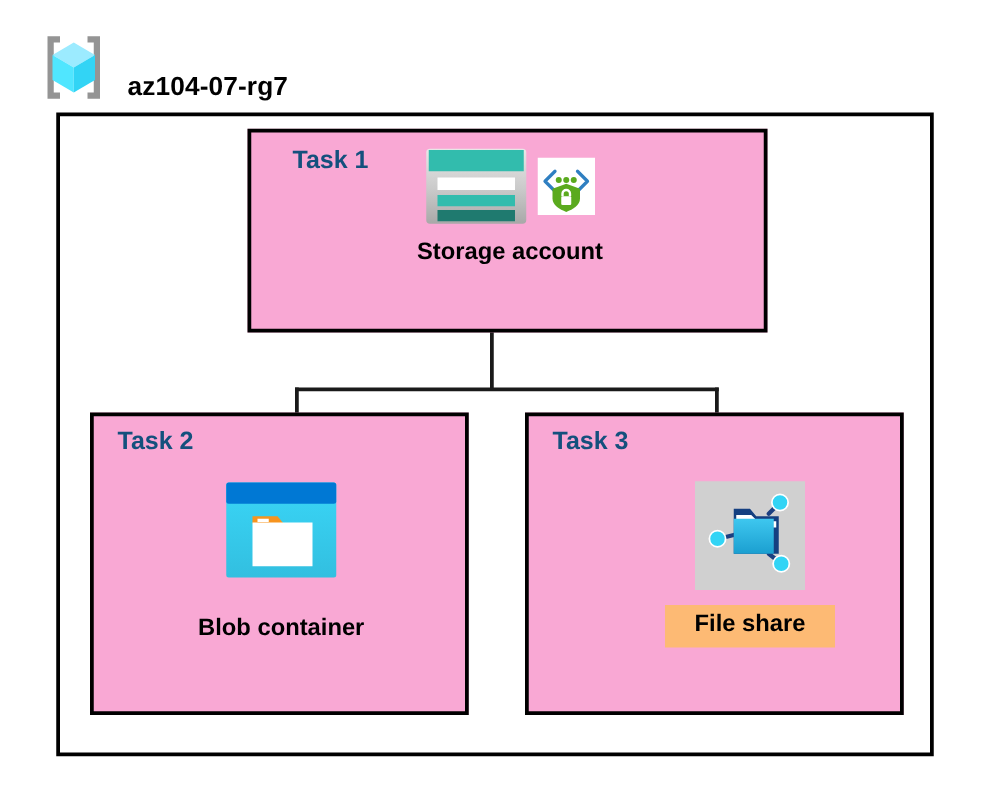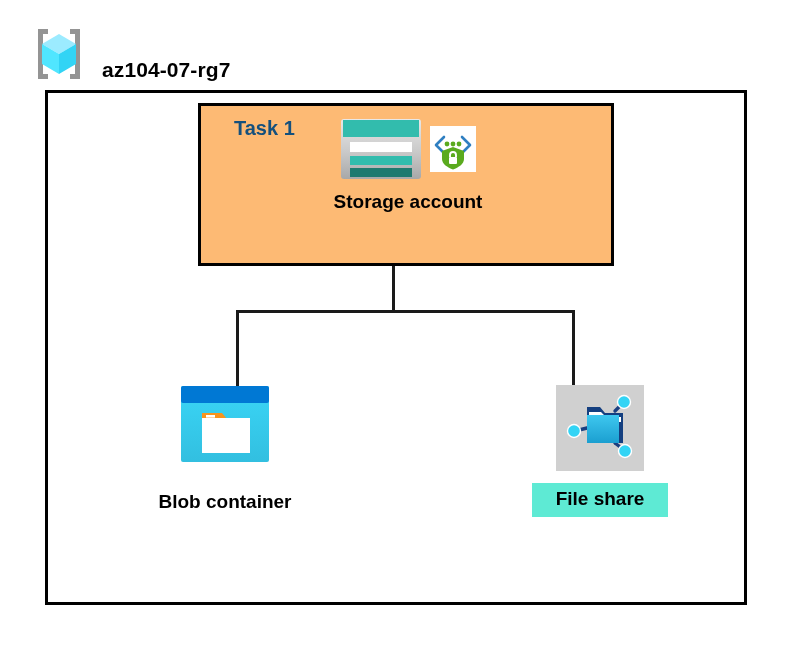--- a/index.html
+++ b/index.html
@@ -54,21 +54,21 @@
     width: 702px;
     height: 515px;
     border: 3px solid #000000;
     background: #ffffff;
     box-sizing: border-box;
   }
 
   
   .task-box {
     position: absolute;
-    background: #fdba74;
+    background: #f9a8d4;
     border: 3px solid #000000;
     box-sizing: border-box;
   }
   .task-1 { left: 198px; top: 103px; width: 416px; height: 163px; }
   .task-2 { left: 72px;  top: 330px; width: 303px; height: 242px; }
   .task-3 { left: 420px; top: 330px; width: 303px; height: 242px; }
 
   .task-label {
     position: absolute;
     font-size: 20px;
@@ -118,21 +118,21 @@
   .node-blob .node-caption { margin-top: 24px; }
 
   
   .node-fileshare {
     left: 490px;
     top: 385px;
     width: 220px;
   }
   .node-fileshare .node-caption {
     margin-top: 12px;
-    background: #5eead4;
+    background: #fdba74;
     padding: 5px 24px 6px 24px;
   }
   .fileshare-icon-wrap {
     background: #d0d0d0;
     padding: 6px 9px 6px 9px;
     display: flex;
     align-items: center;
     justify-content: center;
   }
 
@@ -215,20 +215,23 @@
 
           <path d="M20 31 L20 29 A3 3 0 0 1 26 29 L26 31" fill="none" stroke="#ffffff" stroke-width="1.9"></path>
 
           <rect x="19" y="31" width="8" height="7" rx="1" fill="#ffffff"></rect>
         </svg>
       </span>
     </div>
     <div class="node-caption">Storage account</div>
   </div>
 
+  <div class="task-box task-2">
+    <div class="task-label">Task 2</div>
+  </div>
 
   <div class="node node-blob">
     <span>
       <svg width="90" height="78" viewBox="0 0 90 78" xmlns="http://www.w3.org/2000/svg">
         <defs>
           <linearGradient id="blobBody" x1="0" y1="0" x2="0" y2="1">
             <stop offset="0%" stop-color="#3ad6f7"></stop>
             <stop offset="100%" stop-color="#32bfe0"></stop>
           </linearGradient>
         </defs>
@@ -237,20 +240,23 @@
 
         <path d="M22 28 L42 28 L47 34 L22 34 Z" fill="#f7941e"></path>
         <rect x="26" y="30" width="9" height="2.6" fill="#ffffff"></rect>
 
         <rect x="22" y="33" width="48" height="35" fill="#ffffff"></rect>
       </svg>
     </span>
     <div class="node-caption">Blob container</div>
   </div>
 
+  <div class="task-box task-3">
+    <div class="task-label">Task 3</div>
+  </div>
 
   <div class="node node-fileshare">
     <span class="fileshare-icon-wrap">
       <span>
         <svg width="70" height="70" viewBox="0 0 70 70" xmlns="http://www.w3.org/2000/svg">
           <defs>
             <linearGradient id="folderGrad" x1="0" y1="0" x2="0" y2="1">
               <stop offset="0%" stop-color="#3ec7ef"></stop>
               <stop offset="100%" stop-color="#1b9fd0"></stop>
             </linearGradient>

